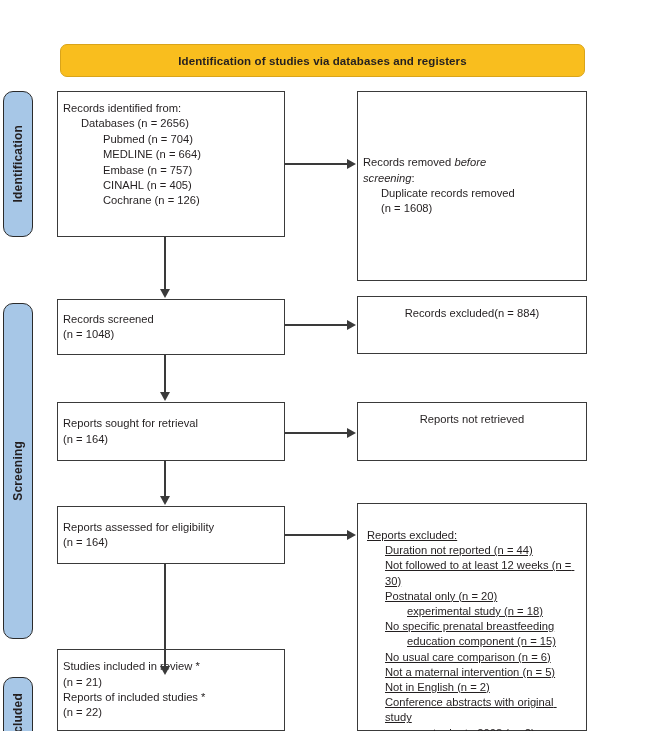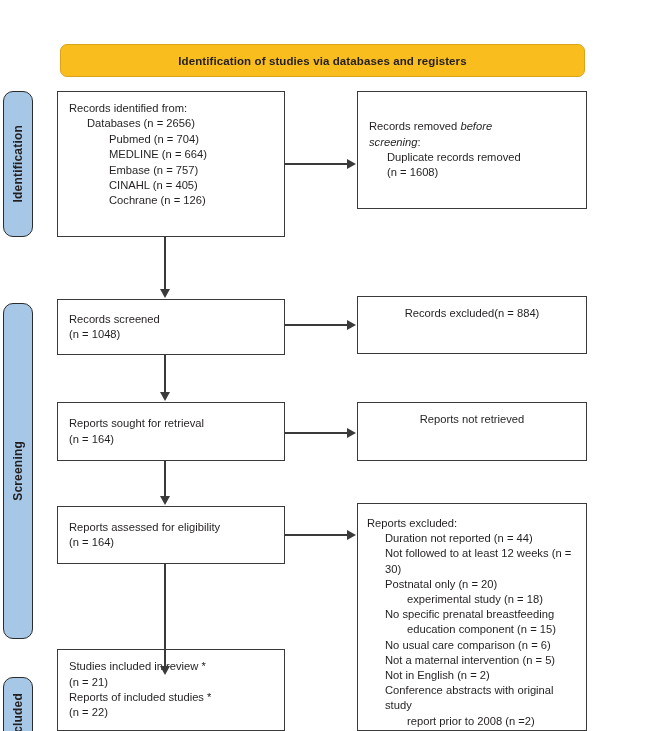--- a/index.html
+++ b/index.html
@@ -66,39 +66,39 @@
   .stage-identification { top: 50px;  height: 146px; }
   .stage-screening     { top: 262px; height: 336px; }
   .stage-included      { top: 636px; height: 82px;  }
 
   
   .box {
     position: absolute;
     background: #ffffff;
     border: 1.6px solid #3a3a3a;
     box-sizing: border-box;
-    padding: 9px 11px;
+    padding: 9px 5px;
     font-size: 11.2px;
     line-height: 15.4px;
     color: #231f20;
   }
   .box .ln { white-space: pre-wrap; }
   .ind-0 { margin-left: 0;    }
   .ind-1 { margin-left: 18px; }
   .ind-2 { margin-left: 40px; }
   .ital  { font-style: italic; }
 
   .box-identified   { left: 57px;  top: 50px;  width: 228px; height: 146px; }
-  .box-removed      { left: 357px; top: 50px;  width: 230px; height: 118px; display:flex; flex-direction:column; justify-content:center; }
+  .box-removed      { left: 357px; top: 50px;  width: 230px; height: 190px; display:flex; flex-direction:column; justify-content:center; }
   .box-screened     { left: 57px;  top: 258px; width: 228px; height: 56px;  display:flex; flex-direction:column; justify-content:center;}
   .box-excluded     { left: 357px; top: 255px; width: 230px; height: 58px;  display:flex; flex-direction:row; justify-content:center;}
   .box-sought       { left: 57px;  top: 361px; width: 228px; height: 59px;  display:flex; flex-direction:column; justify-content:center;}
   .box-notretrieved { left: 357px; top: 361px; width: 230px; height: 59px;  display:flex; justify-content:center;}
   .box-assessed     { left: 57px;  top: 465px; width: 228px; height: 58px;  display:flex; flex-direction:column; justify-content:center;}
-  .box-reasons      { left: 357px; top: 462px; width: 230px; height: 228px; padding: 12px 9px; }
+  .box-reasons      { left: 357px; top: 462px; width: 230px; height: 228px; padding: 24px 9px; text-decoration: underline; }
   .box-included     { left: 57px;  top: 608px; width: 228px; height: 82px;  display:flex; flex-direction:column; justify-content:center;}
 
   .box-reasons .ln { line-height: 15.2px; }
 
   
   .conn { position: absolute; background: #3a3a3a; }
   .h-line { height: 1.6px; }
   .v-line { width: 1.6px; }
 
   .arrow-head-right {

